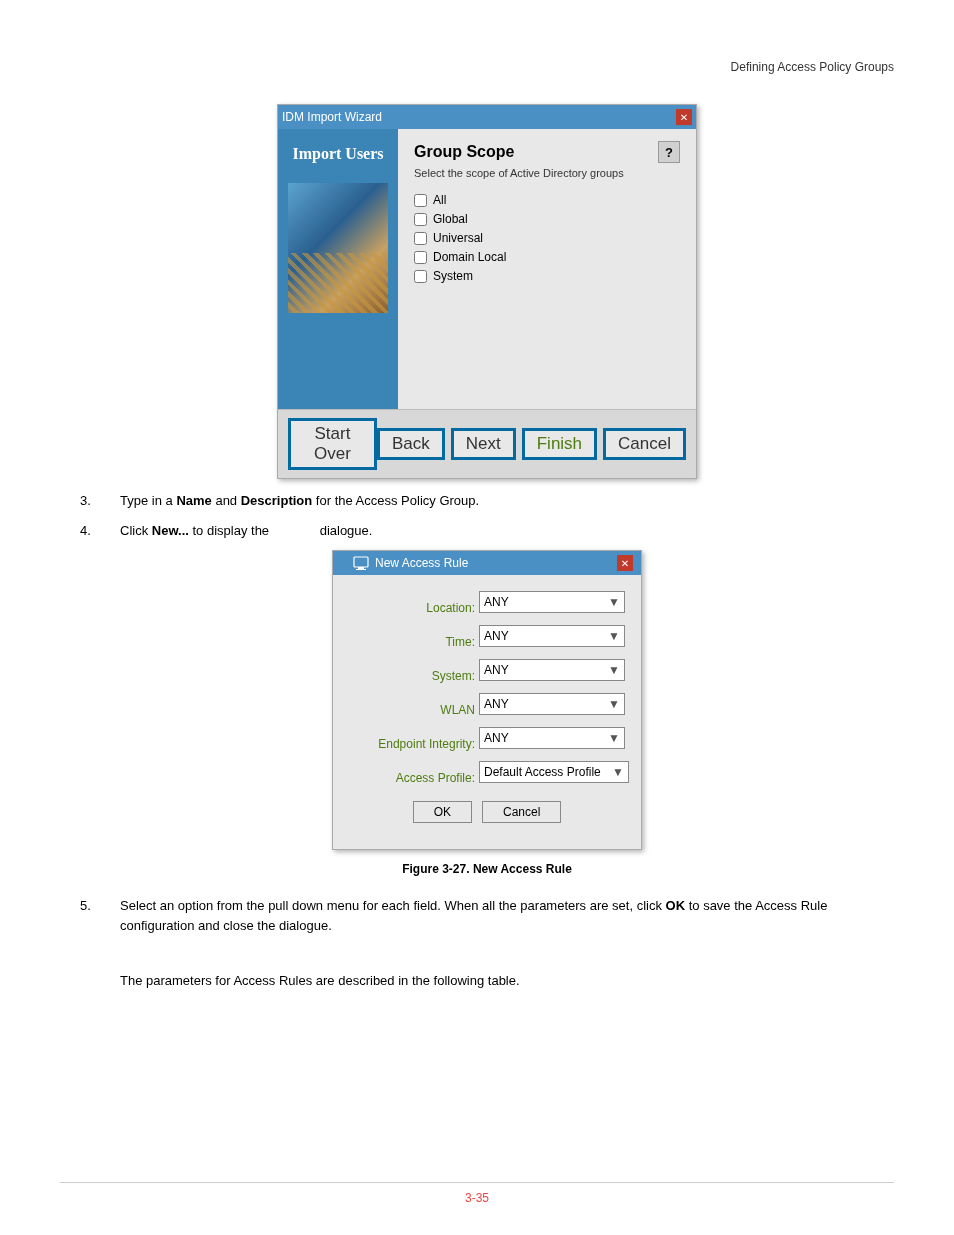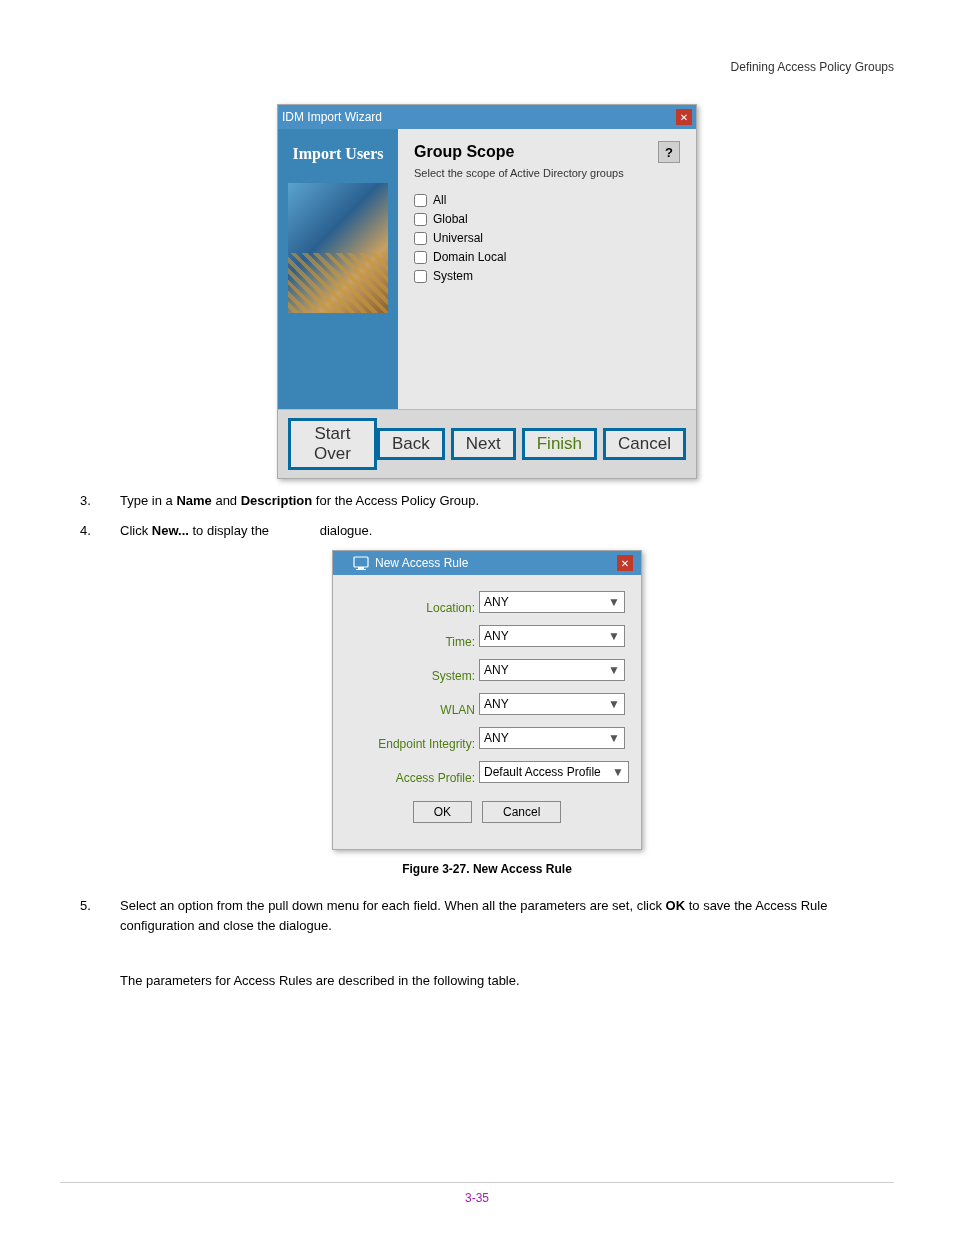--- a/index.html
+++ b/index.html
@@ -305,21 +305,21 @@
       flex-direction: column;
       align-items: center;
     }
     .footer-line {
       width: calc(100% - 120px);
       border-top: 1px solid #ccc;
       margin-bottom: 8px;
     }
     .footer-page-num {
       font-size: 12px;
-      color: #a21caf;
+      color: #ef4444;
     }
   </style>
 </head>
 <body>
 
 <div class="page-container">
 
   <div class="page-header">
     <div class="page-header-subtitle">Defining Access Policy Groups</div>
   </div>

